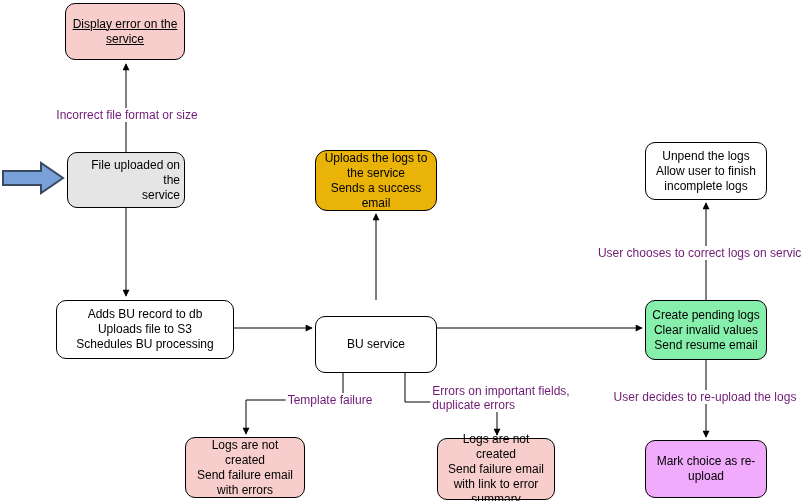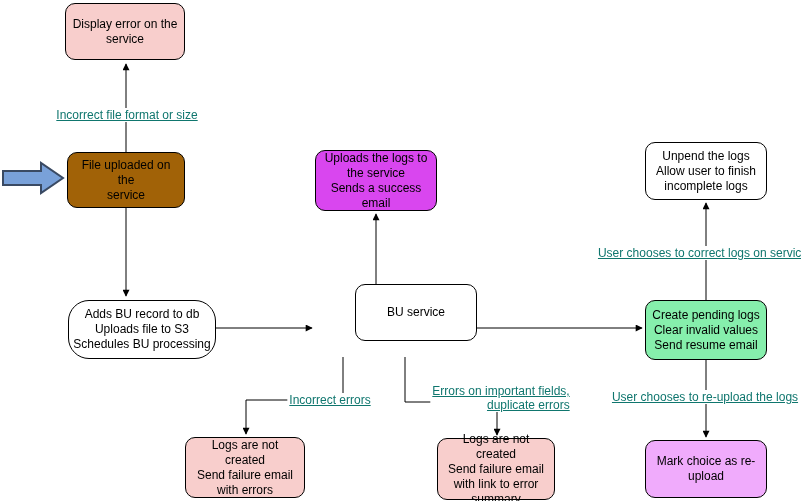--- a/index.html
+++ b/index.html
@@ -15,34 +15,34 @@
   .node{
     position:absolute;z-index:2;
     border:1px solid #000;border-radius:10px;
     display:flex;align-items:center;justify-content:center;
     text-align:center;white-space:pre-line;
     font-size:12px;line-height:15px;color:#000;
     box-sizing:border-box;padding:2px 4px;
   }
   .n-display {left:65px; top:3px;   width:120px;height:57px;}
   .n-file    {left:67px; top:152px; width:118px;height:56px;}
-  .n-adds    {left:68px; top:300px; width:148px;height:59px;border-radius:21px;}
+  .n-adds    {left:56px; top:300px; width:178px;height:59px;}
   .n-green   {left:315px;top:150px; width:122px;height:61px;}
-  .n-bu      {left:315px;top:284px; width:122px;height:57px;margin-left:40px;}
+  .n-bu      {left:315px;top:316px; width:122px;height:57px;}
   .n-unpend  {left:645px;top:142px; width:122px;height:58px;}
   .n-yellow  {left:645px;top:300px; width:122px;height:60px;}
   .n-mark    {left:645px;top:440px; width:122px;height:58px;}
   .n-redleft {left:185px;top:437px; width:120px;height:61px;}
   .n-redright{left:437px;top:438px; width:118px;height:62px;}
   .elabel{
     position:absolute;z-index:3;
     transform:translate(-50%,-50%);
     background:#ffffff;padding:0 2px;
-    font-size:12px;line-height:14px;color:#0f766e;
-    white-space:nowrap;text-align:right;text-decoration:underline;
+    font-size:12px;line-height:14px;color:#701a75;
+    white-space:nowrap;text-align:left;
   }
   .l-incorrect   {left:127px;top:115px;}
   .l-correct     {left:127px;top:257px;}
   .l-valid       {left:376px;top:258px;}
   .l-partial     {left:517px;top:326px;}
   .l-userchoose  {left:703px;top:253px;}
   .l-userreupload{left:705px;top:397px;}
   .l-template    {left:330px;top:400px;}
   .l-fielderrors {left:461px;top:398px;white-space:pre-line;margin-left:40px;}
 </style>
@@ -62,28 +62,28 @@
     <path class="edge" d="M200,328 L312,328"></path>
     <path class="edge" d="M376,300 L376,214"></path>
     <path class="edge" d="M437,328 L642,328"></path>
     <path class="edge" d="M706,300 L706,203"></path>
     <path class="edge" d="M706,360 L706,437"></path>
     <path class="edge" d="M343,357 L343,400 L246,400 L246,434"></path>
     <path class="edge" d="M405,357 L405,402 L497,402 L497,435"></path>
     <polygon points="3,171 41,171 41,163 63,178 41,193 41,185 3,185" stroke-width="2" fill="#79a1d9" stroke="#3a4a63"></polygon>
   </svg>
 
-  <div class="node n-display" style="background-color: rgb(248, 206, 204);">Display error on the
+  <div class="node n-display" style="background-color: rgb(248, 206, 204); text-decoration: underline;">Display error on the
 service</div>
-  <div class="node n-file" style="background-color: #a16207;">File uploaded on the
+  <div class="node n-file" style="background-color: #e5e5e5; text-align: right;">File uploaded on the
 service</div>
   <div class="node n-adds" style="background-color: rgb(255, 255, 255);">Adds BU record to db
 Uploads file to S3
 Schedules BU processing</div>
-  <div class="node n-green" style="background-color: #d946ef;">Uploads the logs to
+  <div class="node n-green" style="background-color: #eab308; border-radius: 12px;">Uploads the logs to
 the service
 Sends a success
 email</div>
   <div class="node n-bu" style="background-color: rgb(255, 255, 255);">BU service</div>
   <div class="node n-unpend" style="background-color: rgb(255, 255, 255);">Unpend the logs
 Allow user to finish
 incomplete logs</div>
   <div class="node n-yellow" style="background-color: #86efac;">Create pending logs
 Clear invalid values
 Send resume email</div>
@@ -92,18 +92,18 @@
   <div class="node n-redleft" style="background-color: rgb(248, 206, 204);">Logs are not created
 Send failure email
 with errors</div>
   <div class="node n-redright" style="background-color: rgb(248, 206, 204);">Logs are not created
 Send failure email
 with link to error
 summary</div>
 
   <div class="elabel l-incorrect">Incorrect file format or size</div>
   <div class="elabel l-userchoose">User chooses to correct logs on service</div>
-  <div class="elabel l-userreupload">User chooses to re-upload the logs</div>
-  <div class="elabel l-template">Incorrect errors</div>
+  <div class="elabel l-userreupload">User decides to re-upload the logs</div>
+  <div class="elabel l-template">Template failure</div>
   <div class="elabel l-fielderrors">Errors on important fields,
 duplicate errors</div>
 
 </div>
 
 </body></html>

